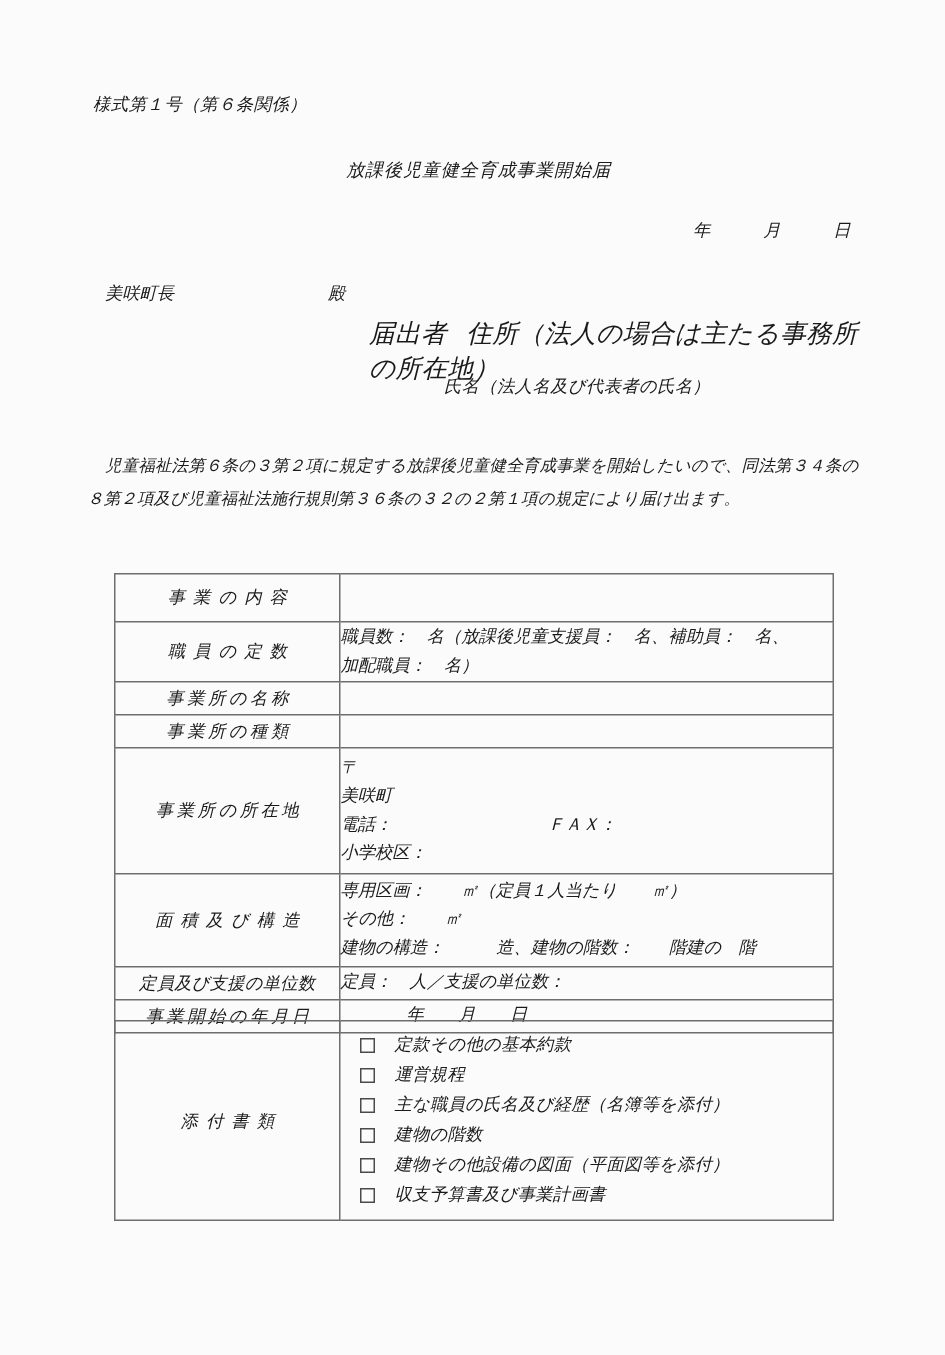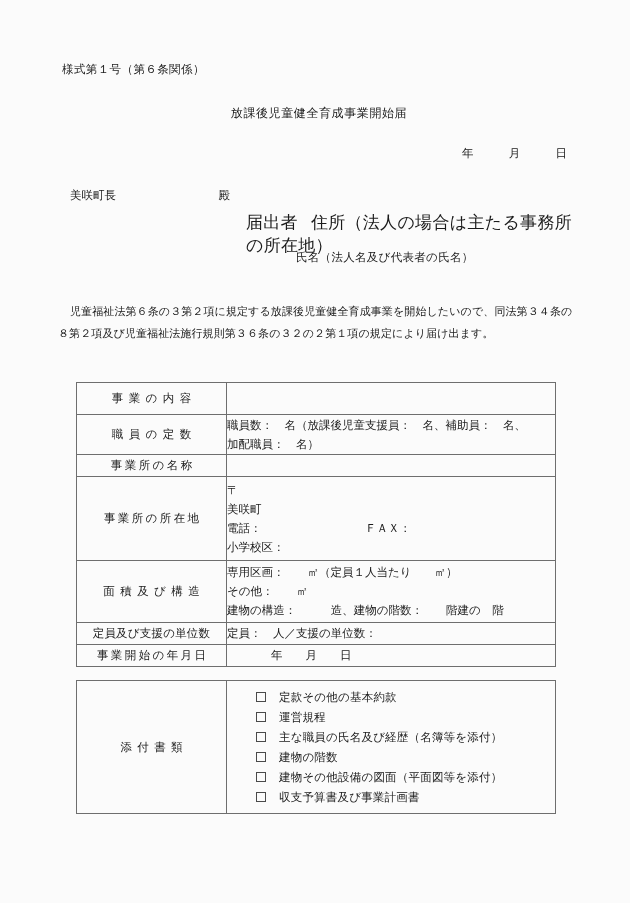--- a/index.html
+++ b/index.html
@@ -14,20 +14,21 @@
     font-family: "Liberation Serif", "DejaVu Serif", serif;
     color: #1a1a1a;
     font-size: 11.5px;
     -webkit-font-smoothing: antialiased;
     overflow: hidden;
   }
   .page {
     position: relative;
     width: 576px;
     height: 903px;
+    font-style: italic;
   }
 
   
   .form-no {
     position: absolute;
     left: 62px;
     top: 62px;
     font-size: 11.5px;
     letter-spacing: 0.4px;
   }
@@ -218,20 +219,24 @@
         <td class="label"><span class="sp">職員の定数</span></td>
         <td class="value">
           <span class="line">職員数：　名（放課後児童支援員：　名、補助員：　名、</span>
           <span class="line">加配職員：　名）</span>
         </td>
       </tr>
       <tr class="r-name">
         <td class="label"><span class="sp-small">事業所の名称</span></td>
         <td class="value"></td>
       </tr>
+      <tr class="r-type">
+        <td class="label"><span class="sp-small">事業所の種類</span></td>
+        <td class="value"></td>
+      </tr>
       <tr class="r-addr">
         <td class="label"><span class="sp-small">事業所の所在地</span></td>
         <td class="value">
           <span class="line">〒</span>
           <span class="line">美咲町</span>
           <span class="line">電話：　　　　　　　　　ＦＡＸ：</span>
           <span class="line">小学校区：</span>
         </td>
       </tr>
       <tr class="r-area">
@@ -258,21 +263,21 @@
   </table>
 
   <table class="form-table" id="attach-table">
     <colgroup>
         <col class="label-col">
         <col class="value-col">
       </colgroup>
     <tbody>
       <tr class="r-attach">
         <td class="label"><span class="sp">添付書類</span></td>
-        <td class="value" style="padding-left:16px;">
+        <td class="value" style="padding-left:0;">
           <ul class="attach-list">
             <li>
               <span class="checkbox"></span>
               <span class="attach-label">定款その他の基本約款</span>
             </li>
             <li>
               <span class="checkbox"></span>
               <span class="attach-label">運営規程</span>
             </li>
             <li>

